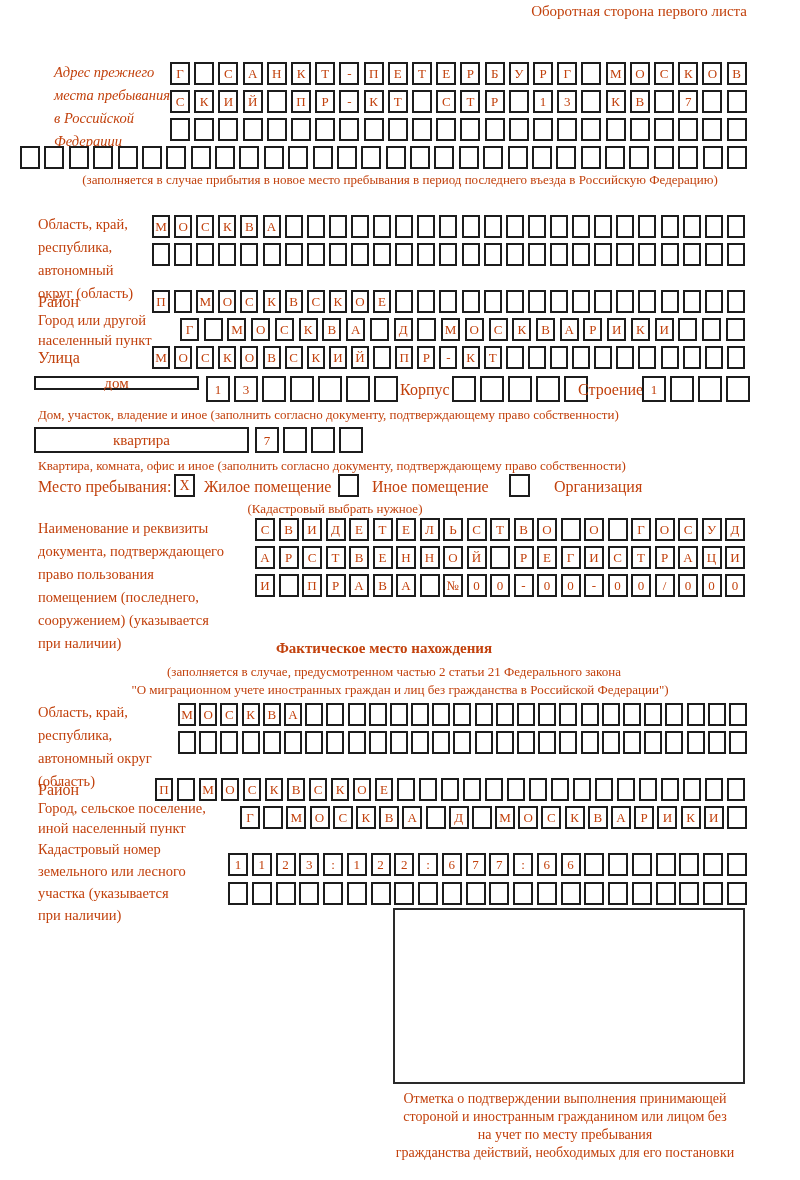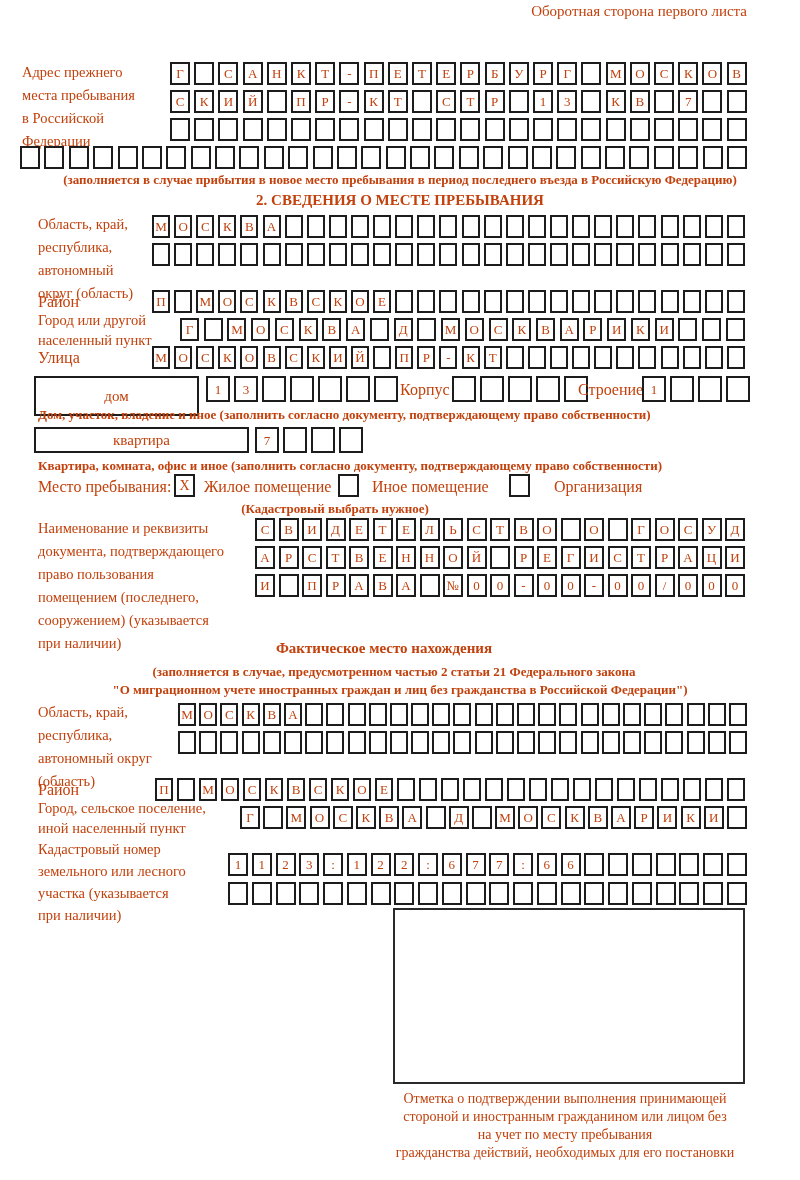--- a/index.html
+++ b/index.html
@@ -1,20 +1,20 @@
 <!DOCTYPE html>
 <html><head>
 <meta charset="utf-8">
 <style>
   html,body{margin:0;padding:0;background:#fff;}
   #page{position:relative;width:800px;height:1180px;background:#fff;
         font-family:"Liberation Serif",serif;color:#c2410c;overflow:hidden;}
   .lbl{position:absolute;font-size:16px;line-height:23px;white-space:nowrap;}
   .lines{position:absolute;font-size:14.5px;line-height:23px;white-space:nowrap;}
-  .note{position:absolute;font-size:13px;white-space:nowrap;font-weight:bold;}
+  .note{position:absolute;font-size:13px;white-space:nowrap;}
   .center{text-align:center;}
   .title{position:absolute;font-size:15px;font-weight:bold;text-align:center;white-space:nowrap;}
   .cellrow{position:absolute;display:flex;justify-content:space-between;}
   .cell{box-sizing:border-box;border:2px solid #1c1c1c;background:#fff;
         display:flex;align-items:center;justify-content:center;
         font-size:13px;line-height:1;}
   .cw20 .cell{width:20px;height:23px;}
   .cw18 .cell{width:18px;height:23px;}
   .cw19 .cell{width:19px;height:23px;}
   .cw24 .cell{width:24px;height:26px;}
@@ -25,21 +25,21 @@
   .stamp{position:absolute;box-sizing:border-box;border:2px solid #2a2a2a;background:#fff;}
   .caption{position:absolute;font-size:14px;line-height:18px;text-align:center;}
 </style>
 </head>
 <body>
 
 <div id="page">
 
   <div class="lbl" style="left:0;top:22;width:747px;text-align:right;font-size:15px;">Оборотная сторона первого листа</div>
 
-  <div class="lines" style="left:22px;top:61px;">
+  <div class="lines" style="left:54px;top:61px;font-style:italic;">
       <div>Адрес прежнего</div>
       <div>места пребывания</div>
       <div>в Российской</div>
       <div>Федерации</div>
     </div>
   <div class="cellrow cw20" style="left:170px;top:62px;width:577px;">
       <span class="cell">Г</span>
       <span class="cell"></span>
       <span class="cell">С</span>
       <span class="cell">А</span>
@@ -143,21 +143,20 @@
       <span class="cell"></span>
       <span class="cell"></span>
       <span class="cell"></span>
       <span class="cell"></span>
       <span class="cell"></span>
       <span class="cell"></span>
       <span class="cell"></span>
     </div>
   <div class="note center" style="left:0;top:172px;width:800px;">(заполняется в случае прибытия в новое место пребывания в период последнего въезда в Российскую Федерацию)</div>
 
-  <div class="title" style="left:0;top:192px;width:800px;">2. СВЕДЕНИЯ О МЕСТЕ ПРЕБЫВАНИЯ</div>
 
   <div class="lines" style="left:38px;top:213px;">
       <div>Область, край,</div>
       <div>республика,</div>
       <div>автономный</div>
       <div>округ (область)</div>
     </div>
   <div class="cellrow cw18" style="left:152px;top:215px;width:593px;">
       <span class="cell">М</span>
       <span class="cell">О</span>
@@ -303,21 +302,21 @@
       <span class="cell"></span>
       <span class="cell"></span>
       <span class="cell"></span>
       <span class="cell"></span>
       <span class="cell"></span>
       <span class="cell"></span>
       <span class="cell"></span>
       <span class="cell"></span>
     </div>
 
-  <div class="bigbox" style="left:34px;top:376px;width:165px;height:40px;">дом</div>
+  <div class="bigbox" style="left:34px;top:376px;width:165px;height:14px;">дом</div>
   <div class="cellrow cw24" style="left:206px;top:376px;width:192px;">
       <span class="cell">1</span>
       <span class="cell">3</span>
       <span class="cell"></span>
       <span class="cell"></span>
       <span class="cell"></span>
       <span class="cell"></span>
       <span class="cell"></span>
     </div>
   <div class="lbl" style="left:400px;top:378px;">Корпус</div>

